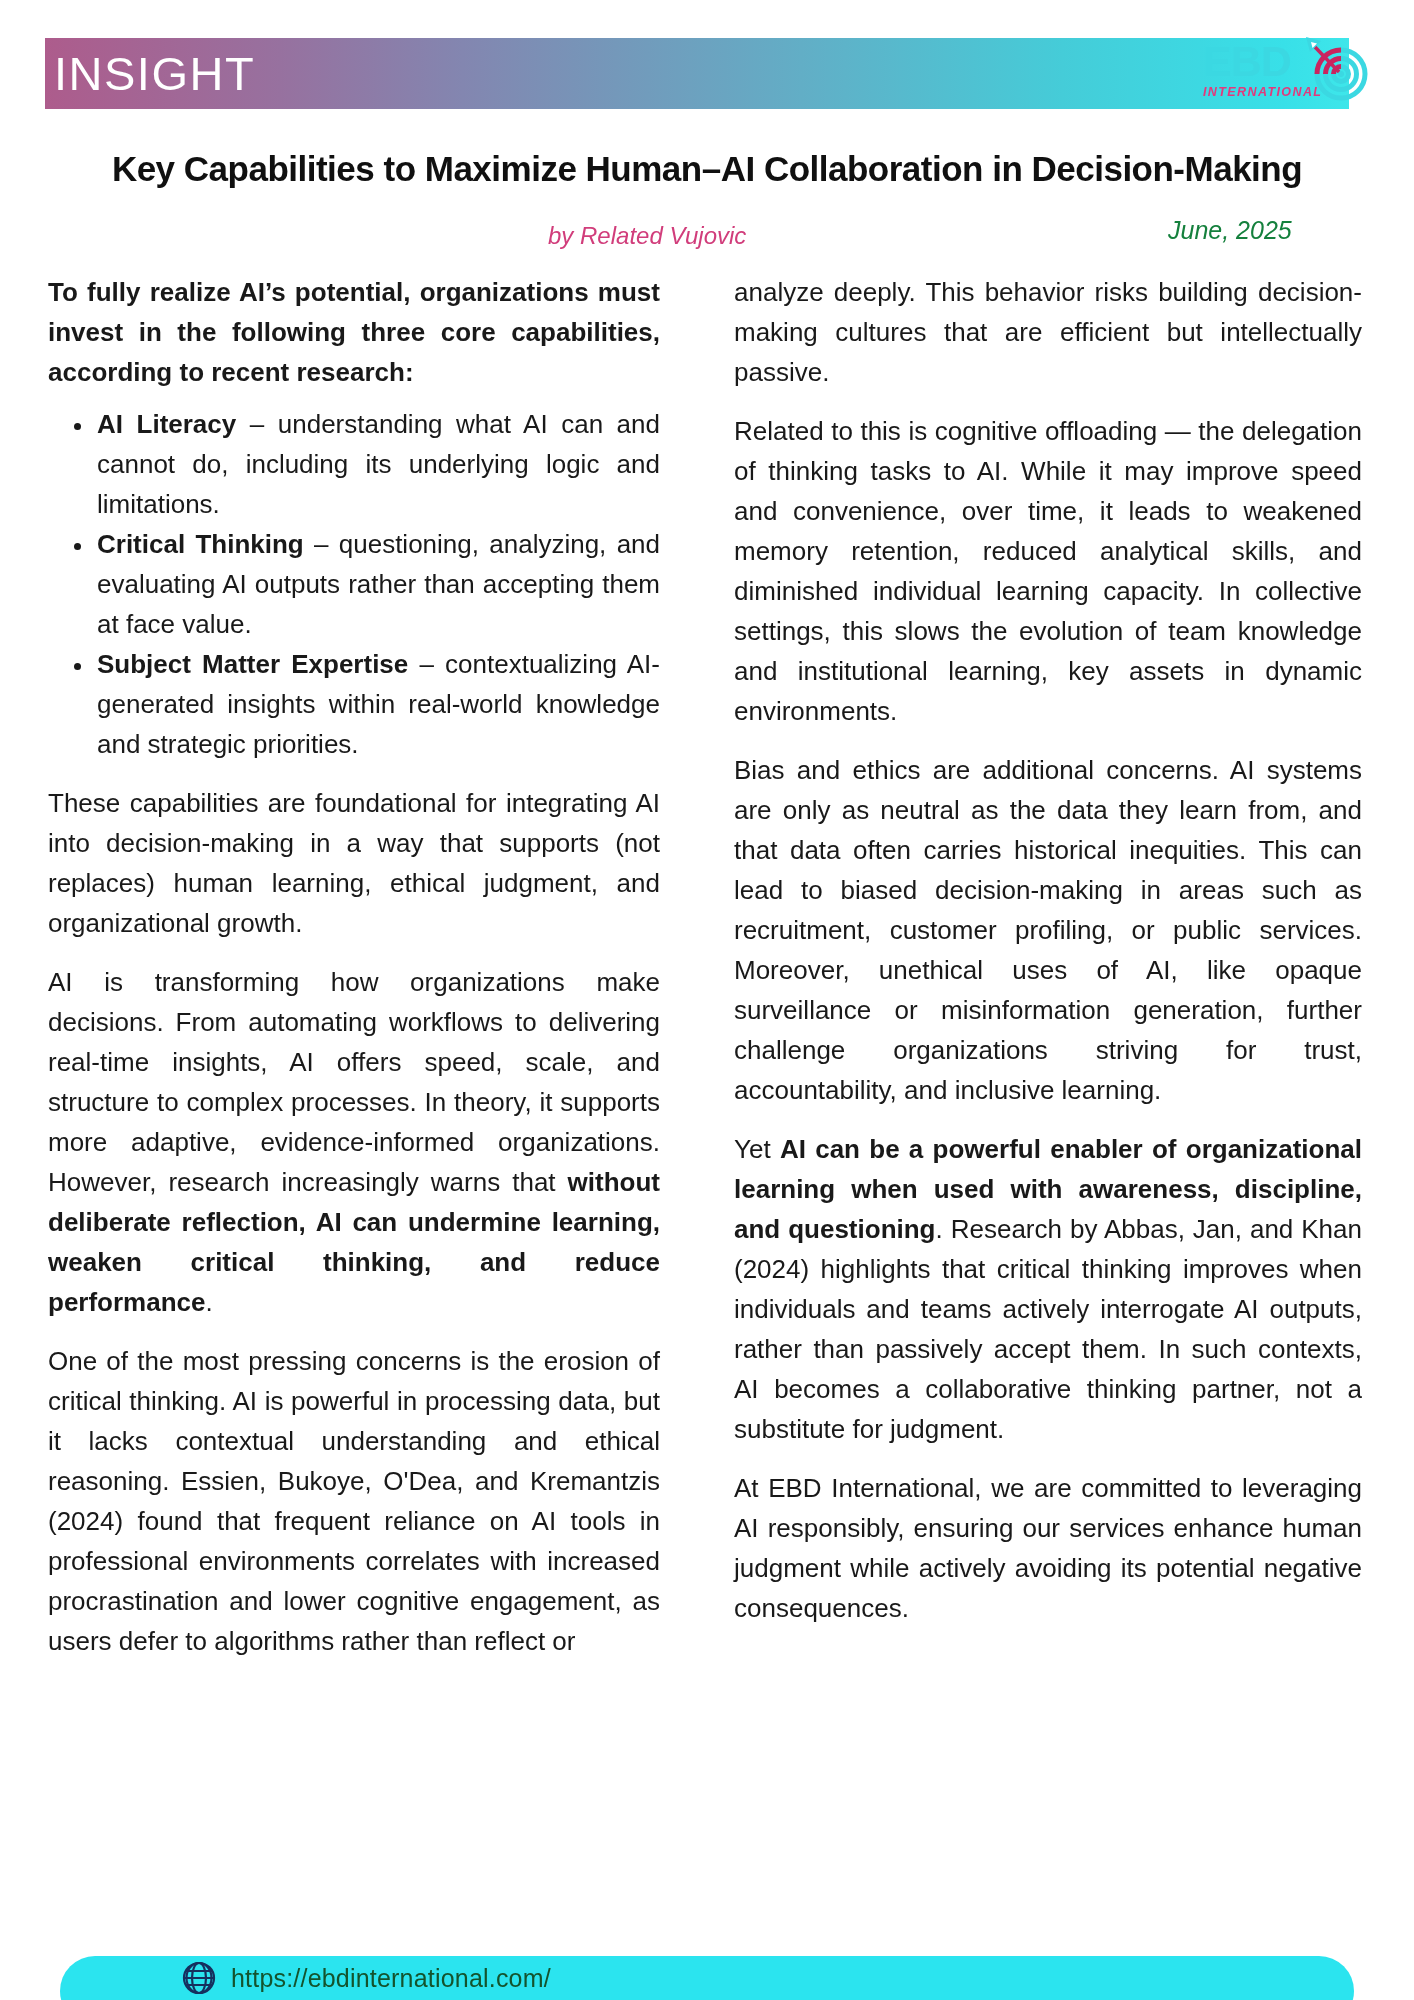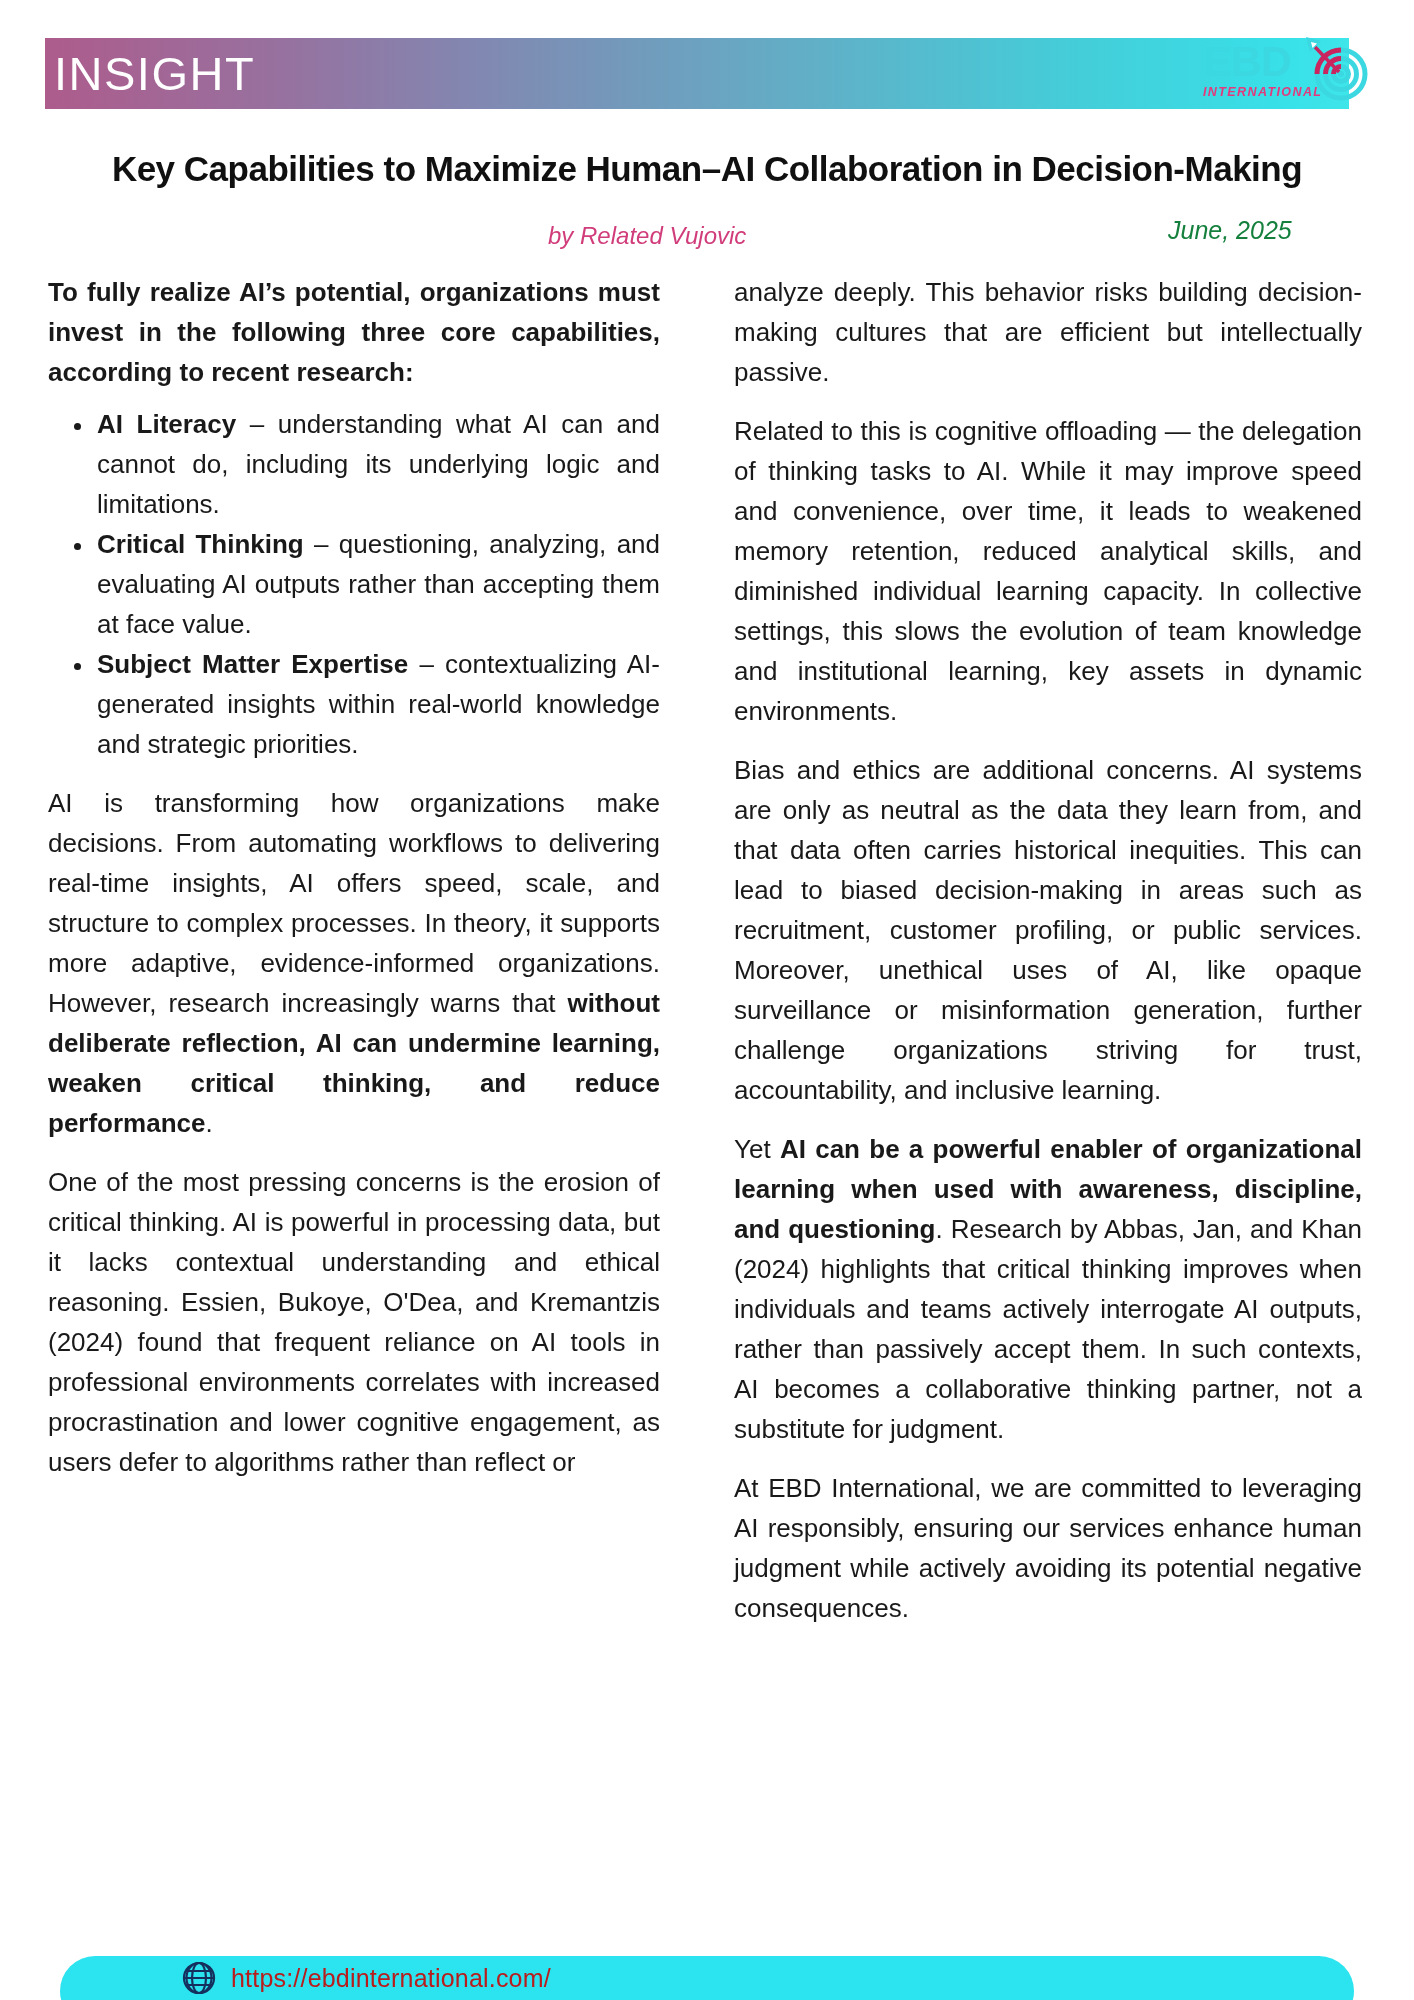--- a/index.html
+++ b/index.html
@@ -50,21 +50,21 @@
   .col li::marker{color:#191919;font-size:24px;}
   .b{font-weight:700;}
   
   .footer-bar{
     position:absolute;left:60px;top:1956px;width:1294px;height:70px;
     background:#2be4ef;border-radius:42px;
   }
   .footer-item{position:absolute;top:0;height:44px;display:flex;align-items:center;gap:13px;}
   .footer-item.site{left:120px;}
   .footer-item.mail{left:754px;}
-  .footer-text{font-size:25px;color:#b91c1c;letter-spacing:0.2px;}
+  .footer-text{font-size:25px;color:#14532d;letter-spacing:0.2px;}
   .icon-wrap{display:flex;align-items:center;}
 </style>
 </head>
 <body>
 
 <div class="banner">
   <span class="banner-title">INSIGHT</span>
 </div>
 
 <div class="logo">
@@ -99,20 +99,21 @@
 <div class="byline">by Related Vujovic</div>
 <div class="date">June, 2025</div>
 
 <div class="col" id="col-left">
     <p class="tight"><span>To fully realize AI’s potential, organizations must invest in the following three core capabilities, according to recent research:</span></p>
     <ul>
       <li><span class="b">AI Literacy</span><span> – understanding what AI can and cannot do, including its underlying logic and limitations.</span></li>
       <li><span class="b">Critical Thinking</span><span> – questioning, analyzing, and evaluating AI outputs rather than accepting them at face value.</span></li>
       <li><span class="b">Subject Matter Expertise</span><span> – contextualizing AI-generated insights within real-world knowledge and strategic priorities.</span></li>
     </ul>
+    <p><span>These capabilities are foundational for integrating AI into decision-making in a way that supports (not replaces) human learning, ethical judgment, and organizational growth.</span></p>
     <p><span>AI is transforming how organizations make decisions. From automating workflows to delivering real-time insights, AI offers speed, scale, and structure to complex processes. In theory, it supports more adaptive, evidence-informed organizations. However, research increasingly warns that </span><span class="b">without deliberate reflection, AI can undermine learning, weaken critical thinking, and reduce performance</span><span>.</span></p>
     <p><span>One of the most pressing concerns is the erosion of critical thinking. AI is powerful in processing data, but it lacks contextual understanding and ethical reasoning. Essien, Bukoye, O'Dea, and Kremantzis (2024) found that frequent reliance on AI tools in professional environments correlates with increased procrastination and lower cognitive engagement, as users defer to algorithms rather than reflect or</span></p>
   </div>
 <div class="col" id="col-right">
     <p><span>analyze deeply. This behavior risks building decision-making cultures that are efficient but intellectually passive.</span></p>
     <p><span>Related to this is cognitive offloading — the delegation of thinking tasks to AI. While it may improve speed and convenience, over time, it leads to weakened memory retention, reduced analytical skills, and diminished individual learning capacity. In collective settings, this slows the evolution of team knowledge and institutional learning, key assets in dynamic environments.</span></p>
     <p><span>Bias and ethics are additional concerns. AI systems are only as neutral as the data they learn from, and that data often carries historical inequities. This can lead to biased decision-making in areas such as recruitment, customer profiling, or public services. Moreover, unethical uses of AI, like opaque surveillance or misinformation generation, further challenge organizations striving for trust, accountability, and inclusive learning.</span></p>
     <p><span>Yet </span><span class="b">AI can be a powerful enabler of organizational learning when used with awareness, discipline, and questioning</span><span>. Research by Abbas, Jan, and Khan (2024) highlights that critical thinking improves when individuals and teams actively interrogate AI outputs, rather than passively accept them. In such contexts, AI becomes a collaborative thinking partner, not a substitute for judgment.</span></p>
     <p><span>At EBD International, we are committed to leveraging AI responsibly, ensuring our services enhance human judgment while actively avoiding its potential negative consequences.</span></p>
   </div>

